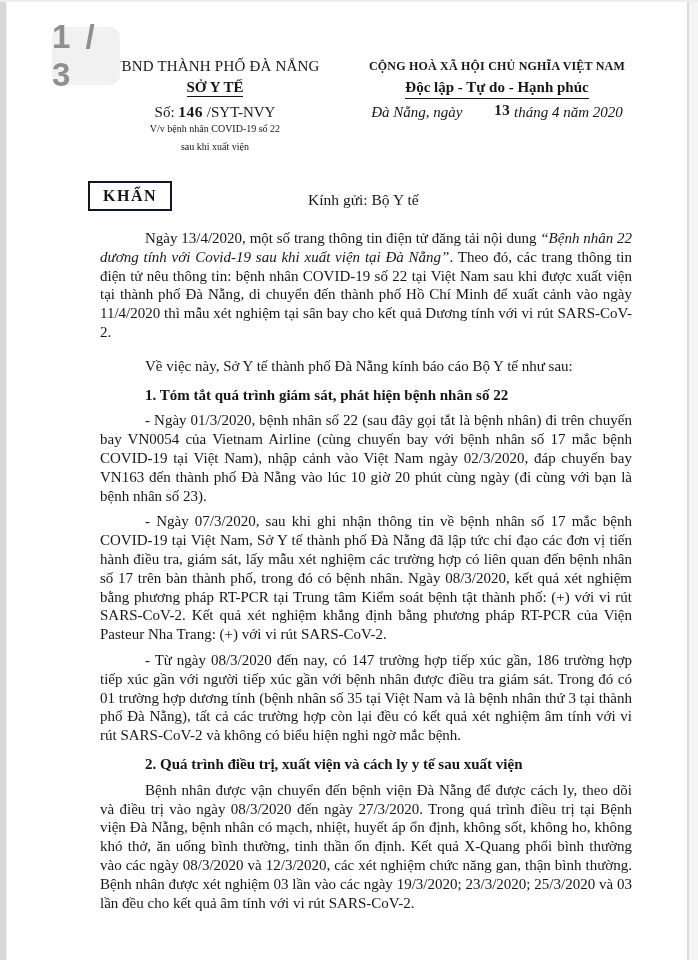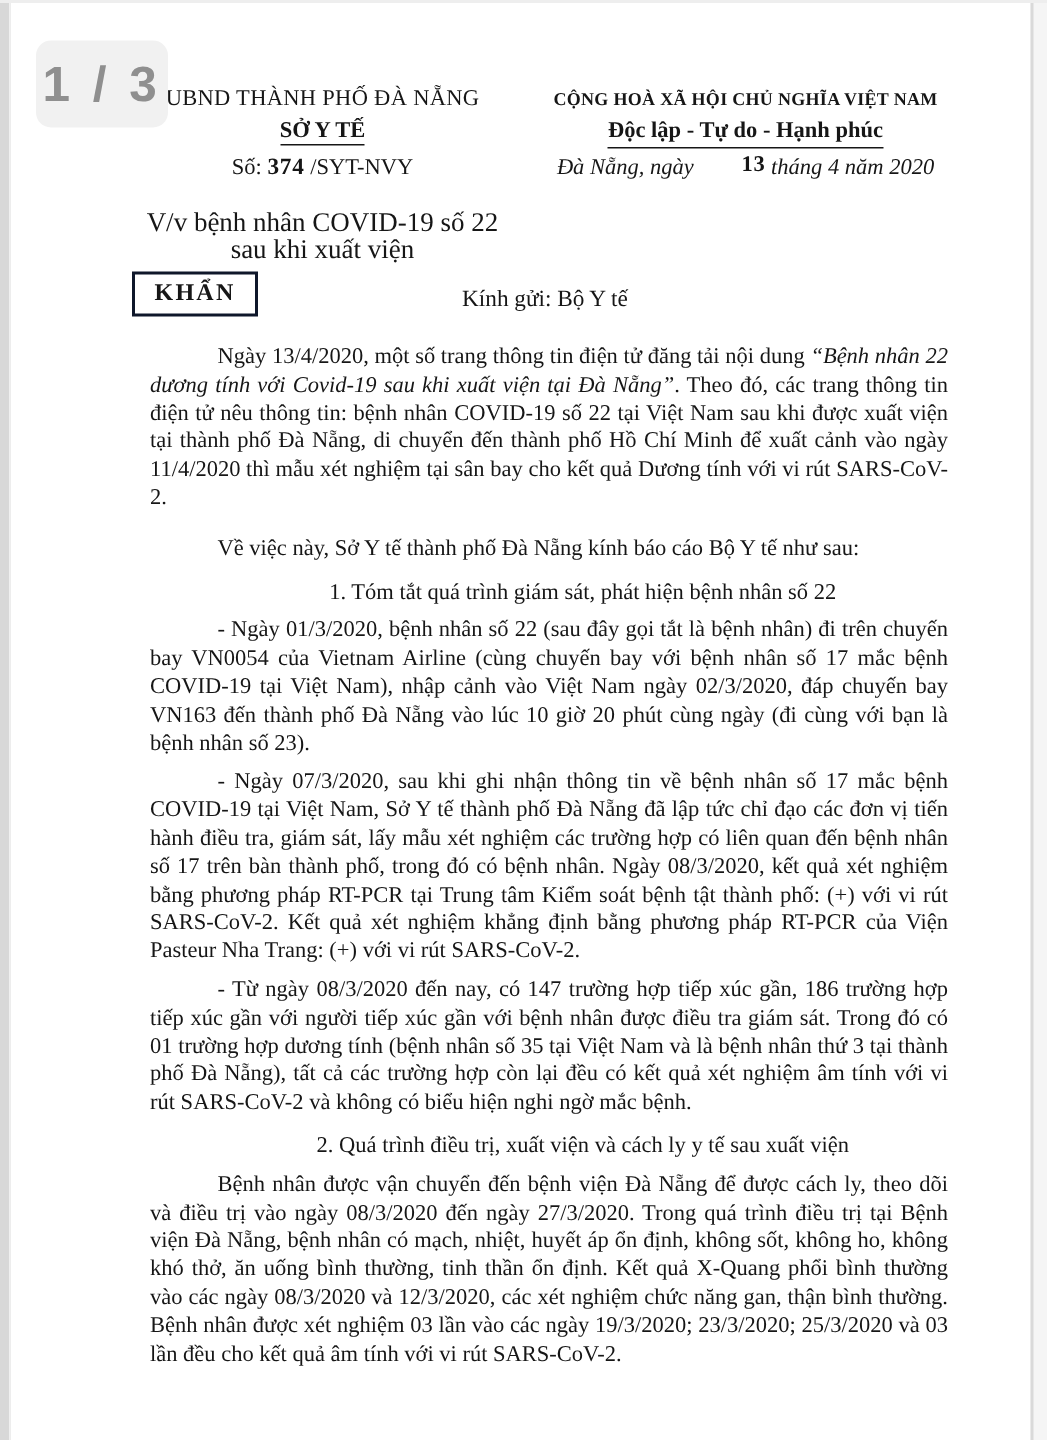--- a/index.html
+++ b/index.html
@@ -17,37 +17,37 @@
   .edge-right {
     position:absolute; right:0; top:0; width:9px; height:960px;
     background:#f5f5f5; border-left:2px solid #d9d9d9; z-index:5;
   }
   .edge-top {
     position:absolute; left:0; top:0; width:698px; height:2px;
     background:#eeeeee; z-index:5;
   }
   
   .page-badge {
-    position:absolute; left:24px; top:27px; width:88px; height:58px;
+    position:absolute; left:52px; top:27px; width:68px; height:58px;
     background:#f1f1f1; border-radius:10px; z-index:10;
     display:flex; align-items:center; justify-content:center;
     font-family:"Liberation Sans", sans-serif; font-weight:600;
     font-size:33px; color:#8f8f8f; letter-spacing:3px;
   }
   
   .hdr-left  { position:absolute; left:82px;  width:266px; text-align:center; }
   .hdr-right { position:absolute; left:334px; width:326px; text-align:center; }
   .org-parent { top:58px; font-size:15px; letter-spacing:.2px; }
   .org {
     top:79px; font-weight:bold; font-size:15px;
   }
   .org .u { display:inline-block; border-bottom:1.5px solid #161616; padding-bottom:0; }
   .doc-number { top:103px; font-size:15px; }
   .doc-number b { font-size:15.5px; letter-spacing:.5px; }
-  .subject { top:140px; font-size:18px; line-height:17.5px; }
+  .subject { top:120px; font-size:10px; line-height:17.5px; }
   .motto1 { top:59px; font-weight:bold; font-size:12px; letter-spacing:.2px; }
   .motto2 { top:79px; font-weight:bold; font-size:15px; }
   .motto2 .u { display:inline-block; border-bottom:1.5px solid #161616; padding-bottom:2px; }
   .dateline { top:104px; font-style:italic; font-size:15px; }
   .dateline .day {
     font-weight:bold; font-style:normal; position:relative; top:-2px;
     letter-spacing:.5px;
     margin-left:28px;
   }
   
@@ -59,40 +59,40 @@
   .kinh-gui { position:absolute; left:308px; top:191px; font-size:15.5px; }
   
   .doc-body {
     position:absolute; left:100px; top:229px; width:532px;
   }
   .doc-body p {
     margin:0 0 7px 0;
     font-size:15px; line-height:18.8px;
     text-align:justify; text-indent:45px;
   }
-  .doc-body p.heading { font-weight:normal; margin-top:10px; text-align:center; }
+  .doc-body p.heading { font-weight:bold; margin-top:10px; text-align:left; }
   .doc-body p.mt { margin-top:15px; }
   .it { font-style:italic; }
 </style>
 </head>
 <body>
 
 <div class="edge-left"></div>
 <div class="edge-right"></div>
 <div class="edge-top"></div>
 
 <div class="page-badge">1 / 3</div>
 
 <div class="hdr-left org-parent">UBND THÀNH PHỐ ĐÀ NẴNG</div>
 <div class="hdr-left org">
   <span class="u">SỞ Y TẾ</span>
 </div>
 <div class="hdr-left doc-number">
   <span>Số:</span>
-  <b>374</b><span> /SYT-NVY</span>
+  <b>146</b><span> /SYT-NVY</span>
 </div>
 <div class="hdr-left subject">
   <div>V/v bệnh nhân COVID-19 số 22</div>
   <div>sau khi xuất viện</div>
 </div>
 
 <div class="hdr-right motto1">CỘNG HOÀ XÃ HỘI CHỦ NGHĨA VIỆT NAM</div>
 <div class="hdr-right motto2">
   <span class="u">Độc lập - Tự do - Hạnh phúc</span>
 </div>

